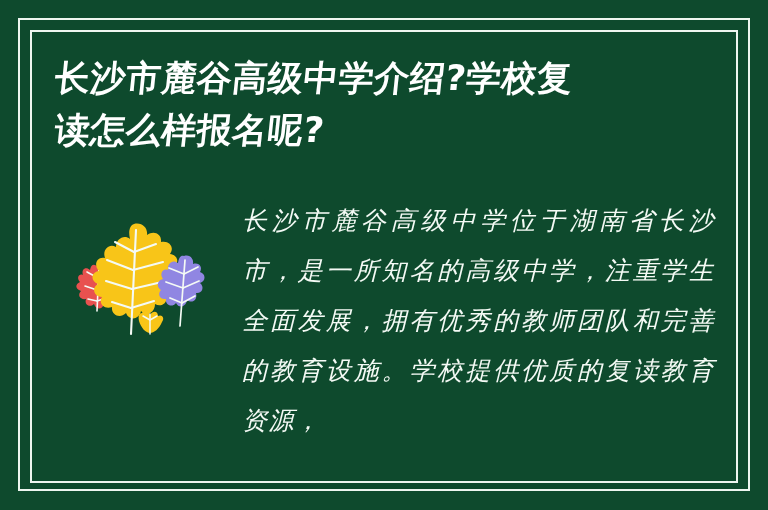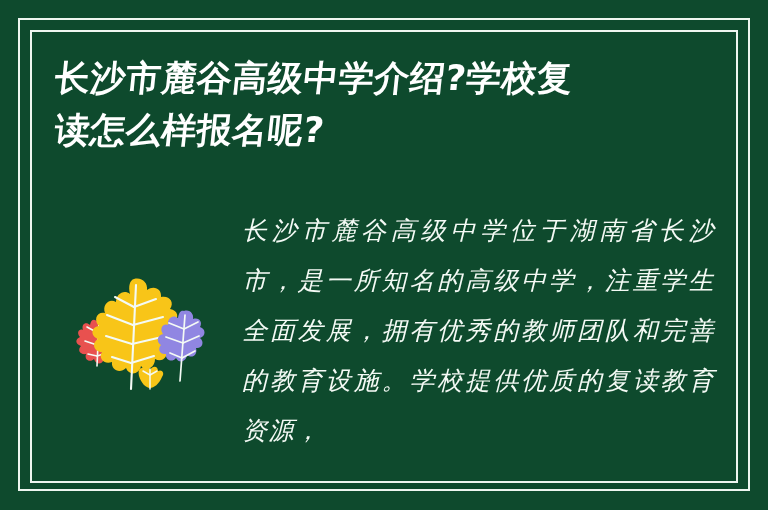--- a/index.html
+++ b/index.html
@@ -62,21 +62,21 @@
   }
 
   
   .content-row {
     position: absolute;
     left: 40px;
     top: 196px;
     right: 45px;
     bottom: 45px;
     display: flex;
-    align-items: center;
+    align-items: flex-start;
   }
 
   .leaf-art {
     flex: 0 0 170px;
     width: 170px;
     height: 140px;
     margin-top: 20px;
     margin-left: 22px;
   }
   .leaf-art svg {

